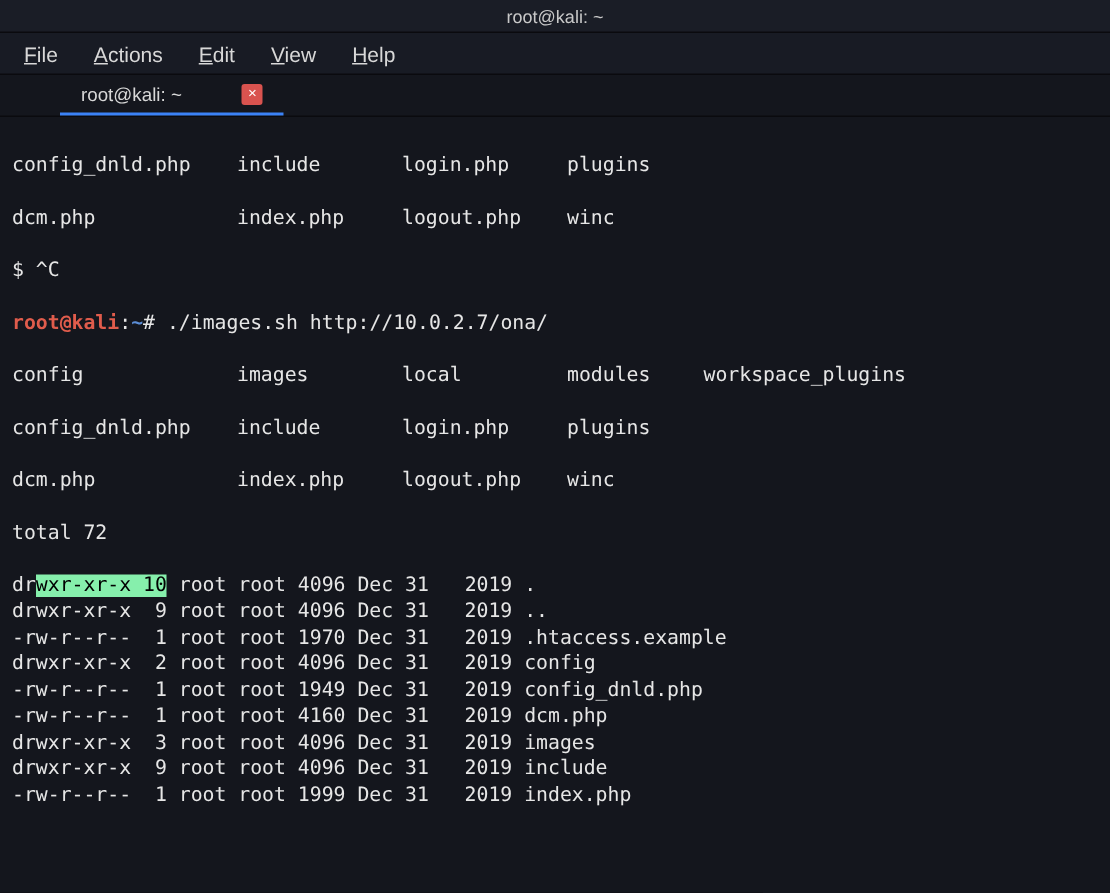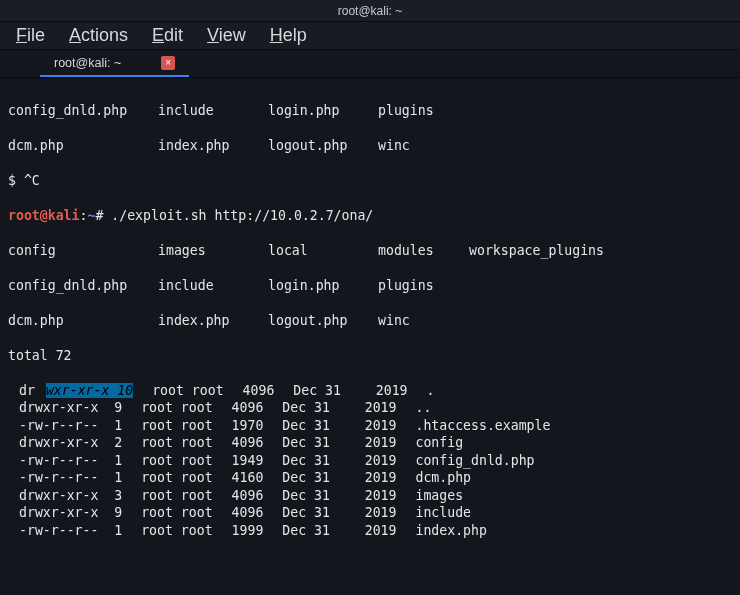--- a/index.html
+++ b/index.html
@@ -19,21 +19,21 @@
     font-family: sans-serif; font-size: 12px;
     border-bottom: 1px solid #0a0a0e;
   }
   .menubar {
     height: 28px;
     background: #181b24;
     display: flex; align-items: center;
     padding: 0 6px;
     gap: 4px;
     border-bottom: 1px solid #0a0a0e;
-    font-family: sans-serif; font-size: 18px;
+    font-family: sans-serif; font-size: 14px;
     color: #d8d8d8;
   }
   .menu-item {
     padding: 4px 10px;
     cursor: pointer;
   }
   .menu-item u { text-decoration: underline; }
   .tabbar {
     height: 28px;
     background: #14161d;
@@ -63,27 +63,27 @@
     padding: 6px 8px 8px 8px;
     height: calc(595px - 22px - 28px - 28px);
     overflow: hidden;
     white-space: pre;
     line-height: 17.5px;
   }
   .t-white  { color: #e6e6e6; }
   .t-red    { color: #e05c4c; font-weight: bold; margin-top: 36px; }
   .t-blue   { color: #5b8dd6; font-weight: bold; }
   .sel {
-    background: #0369a1; color: #000; font-style: italic;
+    background: #86efac; color: #000;
   }
   .col { display: inline-block; }
   .c1 { width: 150px; }
   .c2 { width: 110px; }
   .c3 { width: 110px; }
-  .ls-row span { white-space: pre; margin-left: 11px; }
+  .ls-row span { white-space: pre; }
 </style>
 </head>
 <body>
 
 <div class="titlebar">
   <span>root@kali: ~</span>
 </div>
 
 <div class="menubar">
   <div class="menu-item"><u>F</u><span>ile</span></div>
@@ -97,20 +97,20 @@
   <div class="tab">
     <span>root@kali: ~</span>
     <span class="tab-close">×</span>
   </div>
 </div>
 
 <div class="terminal">
 <div class="t-white"><span class="col c1">config_dnld.php</span><span class="col c2">include</span><span class="col c3">login.php</span><span>plugins</span></div>
 <div class="t-white"><span class="col c1">dcm.php</span><span class="col c2">index.php</span><span class="col c3">logout.php</span><span>winc</span></div>
 <div class="t-white"><span>$</span> <span>^C</span></div>
-<div><span class="t-red">root@kali</span><span class="t-white">:</span><span class="t-blue">~</span><span class="t-white">#</span> <span class="t-white">./exploit.sh http://10.0.2.7/ona/</span></div>
+<div><span class="t-red">root@kali</span><span class="t-white">:</span><span class="t-blue">~</span><span class="t-white">#</span> <span class="t-white">./images.sh http://10.0.2.7/ona/</span></div>
 <div class="t-white"><span class="col c1">config</span><span class="col c2">images</span><span class="col c3">local</span><span class="col" style="width:91px">modules</span><span>workspace_plugins</span></div>
 <div class="t-white"><span class="col c1">config_dnld.php</span><span class="col c2">include</span><span class="col c3">login.php</span><span>plugins</span></div>
 <div class="t-white"><span class="col c1">dcm.php</span><span class="col c2">index.php</span><span class="col c3">logout.php</span><span>winc</span></div>
 <div class="t-white">total 72</div>
 <div id="ls-rows"><div class="t-white ls-row"><span>dr</span><span class="sel">wxr-xr-x 10</span><span> root root </span><span>4096</span><span> Dec 31   </span><span>2019</span><span> .</span></div><div class="t-white ls-row"><span>drwxr-xr-x  9</span><span> root root </span><span>4096</span><span> Dec 31   </span><span>2019</span><span> ..</span></div><div class="t-white ls-row"><span>-rw-r--r--  1</span><span> root root </span><span>1970</span><span> Dec 31   </span><span>2019</span><span> .htaccess.example</span></div><div class="t-white ls-row"><span>drwxr-xr-x  2</span><span> root root </span><span>4096</span><span> Dec 31   </span><span>2019</span><span> config</span></div><div class="t-white ls-row"><span>-rw-r--r--  1</span><span> root root </span><span>1949</span><span> Dec 31   </span><span>2019</span><span> config_dnld.php</span></div><div class="t-white ls-row"><span>-rw-r--r--  1</span><span> root root </span><span>4160</span><span> Dec 31   </span><span>2019</span><span> dcm.php</span></div><div class="t-white ls-row"><span>drwxr-xr-x  3</span><span> root root </span><span>4096</span><span> Dec 31   </span><span>2019</span><span> images</span></div><div class="t-white ls-row"><span>drwxr-xr-x  9</span><span> root root </span><span>4096</span><span> Dec 31   </span><span>2019</span><span> include</span></div><div class="t-white ls-row"><span>-rw-r--r--  1</span><span> root root </span><span>1999</span><span> Dec 31   </span><span>2019</span><span> index.php</span></div></div>
 
 </div>
 
 </body></html>

